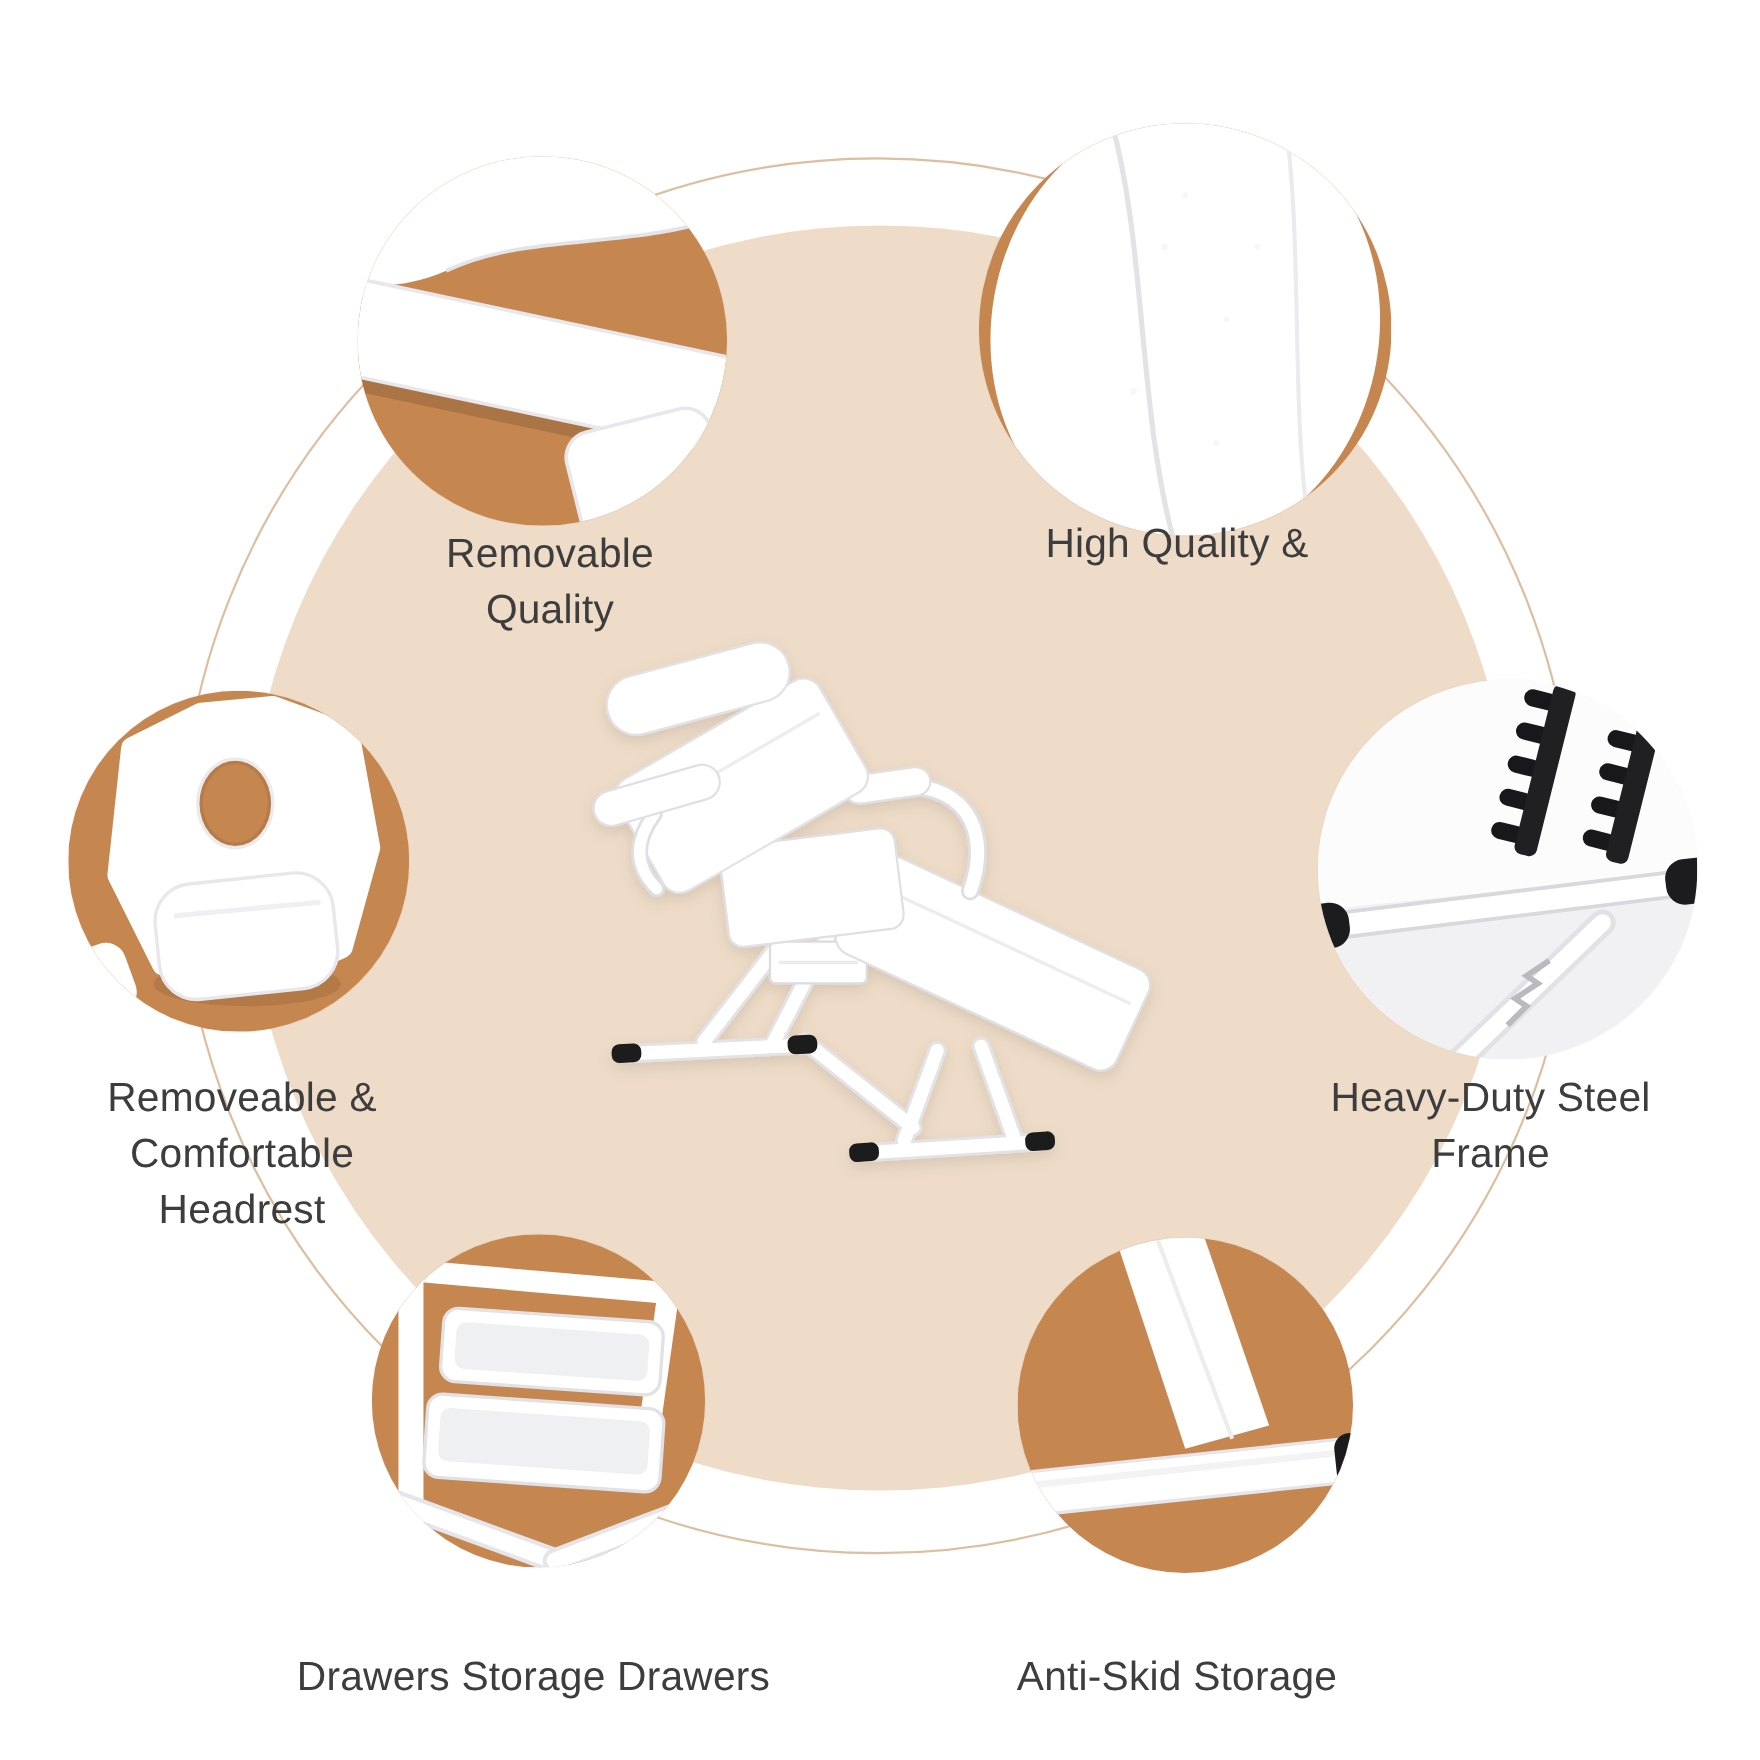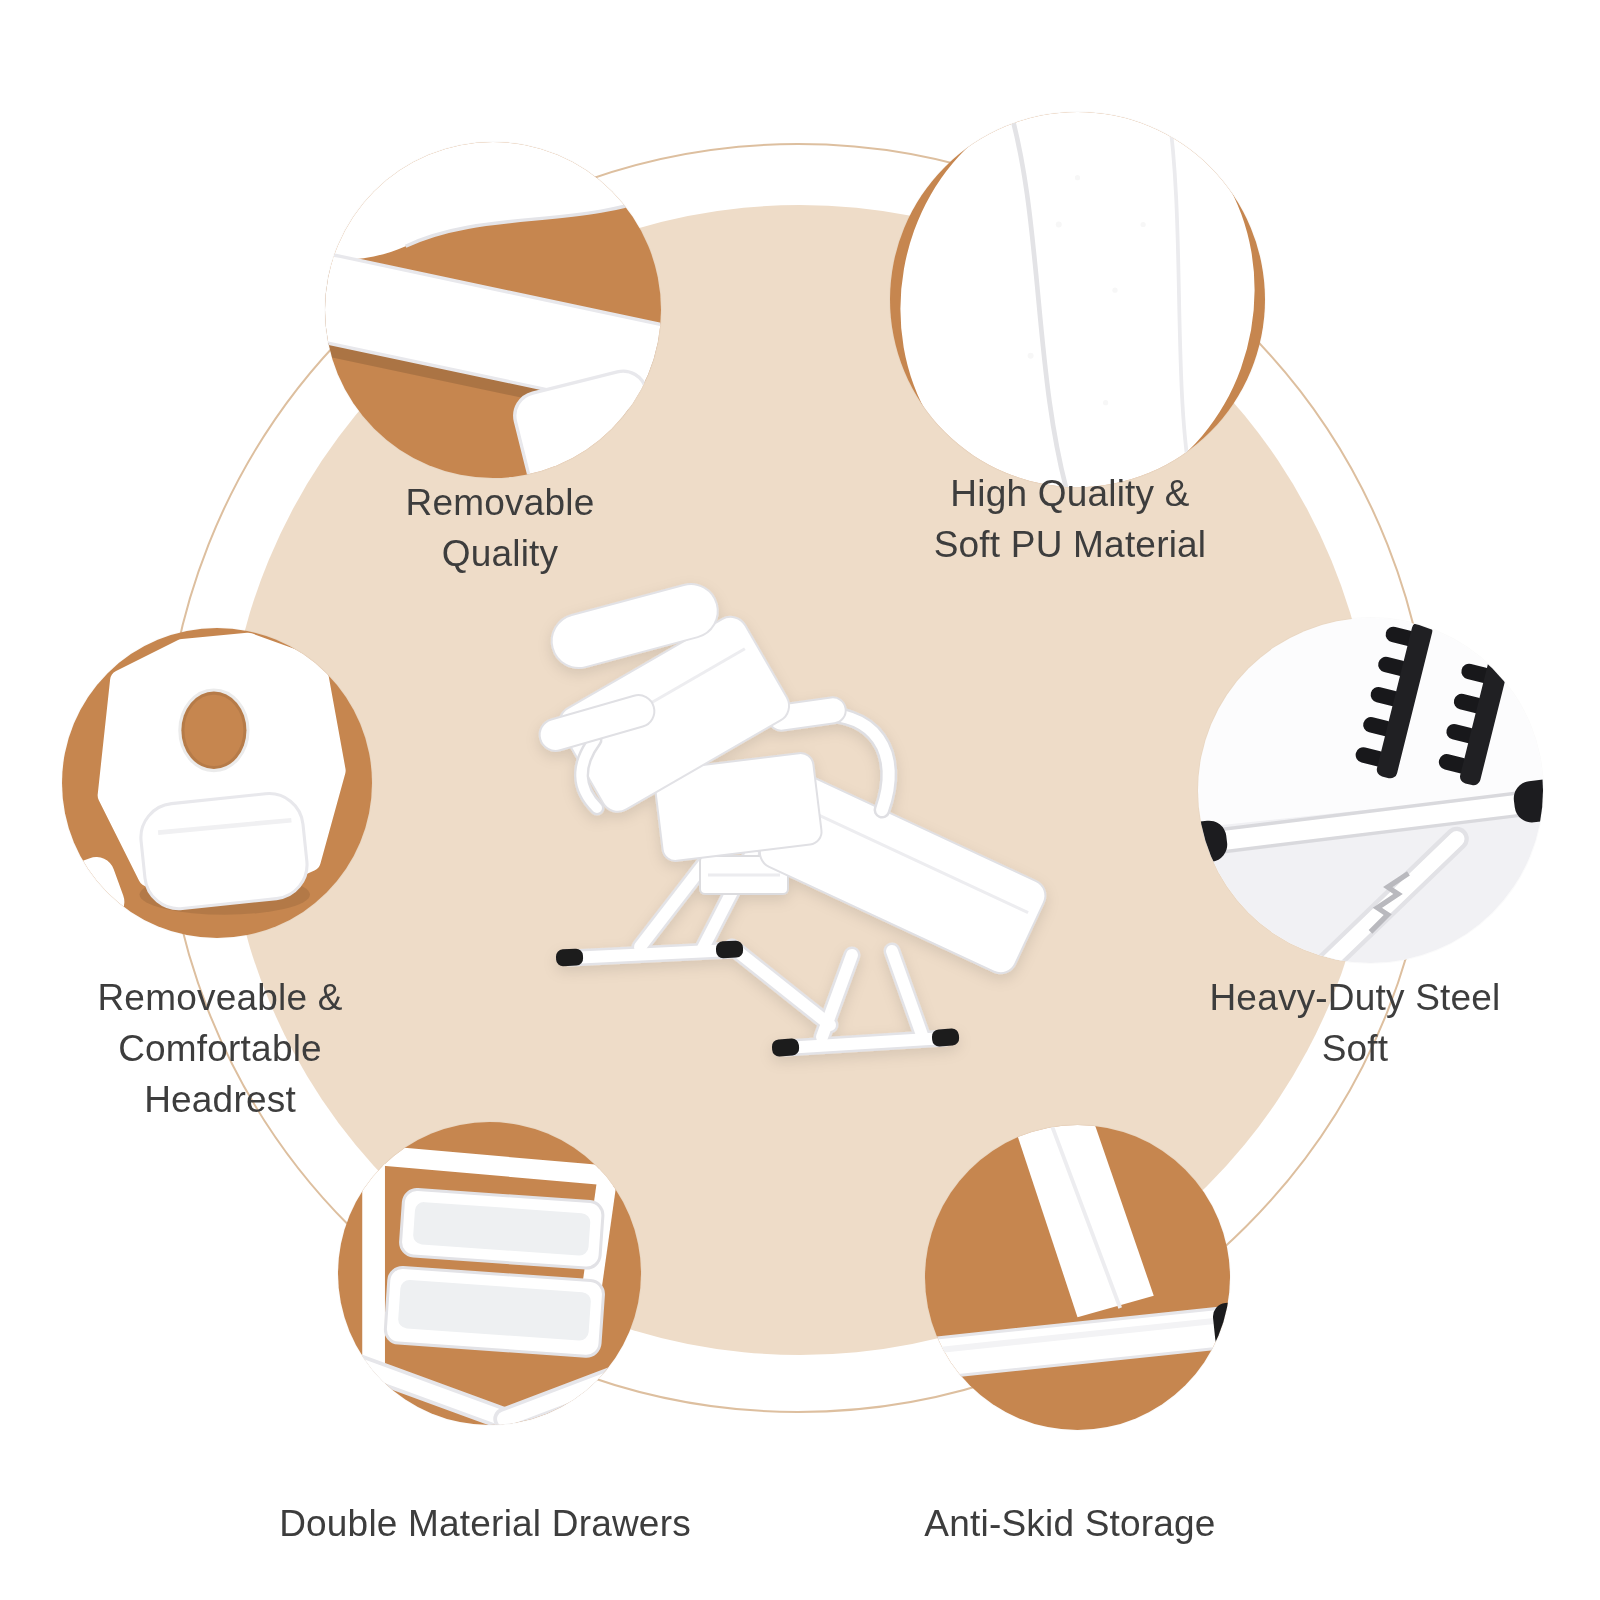--- a/index.html
+++ b/index.html
@@ -155,21 +155,20 @@
             <circle cx="120" cy="95" r="1.4"></circle>
           <circle cx="75" cy="130" r="1.6"></circle>
             <circle cx="115" cy="155" r="1.4"></circle>
           <circle cx="100" cy="35" r="1.4"></circle>
             <circle cx="135" cy="60" r="1.4"></circle>
         </g>
       </svg>
     </div>
     <figcaption class="label" style="left:880px;top:468px;width:380px;">
       <div>High Quality &amp;</div>
-      <div>Soft PU Material</div>
     </figcaption>
   </figure>
 
   <figure class="feature">
     <div class="circle" style="left:62px;top:628px;width:310px;height:310px;">
       <svg viewBox="0 0 200 200">
         <rect width="200" height="200" fill="var(--tan)"></rect>
         <path d="M38,34 L78,14 L120,10 L164,26 L176,92 L160,150 L120,168 L56,160 L30,108 Z" fill="#ffffff" stroke="#ffffff" stroke-width="14" stroke-linejoin="round"></path>
         <ellipse cx="98" cy="66" rx="21" ry="25" fill="var(--tan)"></ellipse>
         <ellipse cx="98" cy="66" rx="21" ry="25" fill="none" stroke="#00000014" stroke-width="4"></ellipse>
@@ -212,21 +211,21 @@
           <rect x="-22" y="106" width="38" height="24" rx="10" fill="#1c1c1f"></rect>
           <rect x="184" y="106" width="38" height="24" rx="10" fill="#1c1c1f"></rect>
         </g>
         <path d="M70,205 L150,128" stroke="#e2e2e6" stroke-width="14" stroke-linecap="round"></path>
         <path d="M70,205 L150,128" stroke="#ffffff" stroke-width="9" stroke-linecap="round"></path>
         <path d="M100,182 l10,-10 l-6,-4 l12,-8 l-6,-4 l12,-8" stroke="#b9b9be" stroke-width="3" fill="none"></path>
       </svg>
     </div>
     <figcaption class="label" style="left:1165px;top:972px;width:380px;">
       <div>Heavy-Duty Steel</div>
-      <div>Soft</div>
+      <div>Frame</div>
     </figcaption>
   </figure>
 
   <figure class="feature">
     <div class="circle" style="left:338px;top:1122px;width:303px;height:303px;">
       <svg viewBox="0 0 200 200">
         <rect width="200" height="200" fill="var(--tan)"></rect>
         <rect x="16" y="-10" width="15" height="220" fill="#ffffff"></rect>
         <rect x="168" y="-10" width="13" height="150" fill="#ffffff" transform="rotate(8 174 60)"></rect>
         <rect x="5" y="22" width="190" height="13" rx="6" fill="#ffffff" transform="rotate(5 100 28)"></rect>
@@ -236,21 +235,21 @@
           <rect x="34" y="100" width="142" height="50" rx="9" fill="#ffffff" stroke="#e2e2e6" stroke-width="2"></rect>
           <rect x="42" y="108" width="126" height="32" rx="6" fill="#eef0f2"></rect>
         </g>
         <path d="M-10,152 L110,196" stroke="#e6e6ea" stroke-width="15" stroke-linecap="round"></path>
         <path d="M-10,152 L110,196" stroke="#ffffff" stroke-width="10" stroke-linecap="round"></path>
         <path d="M110,196 L210,158" stroke="#e6e6ea" stroke-width="15" stroke-linecap="round"></path>
         <path d="M110,196 L210,158" stroke="#ffffff" stroke-width="10" stroke-linecap="round"></path>
       </svg>
     </div>
     <figcaption class="label" style="left:255px;top:1498px;width:460px;">
-      <div>Double Material Drawers</div>
+      <div>Drawers Storage Drawers</div>
     </figcaption>
   </figure>
 
   <figure class="feature">
     <div class="circle" style="left:925px;top:1125px;width:305px;height:305px;">
       <svg viewBox="0 0 200 200">
         <rect width="200" height="200" fill="var(--tan)"></rect>
         <path d="M55,-10 L108,-10 L150,112 L100,126 Z" fill="#ffffff"></path>
         <path d="M80,-8 L128,120" stroke="#ededf0" stroke-width="2.5"></path>
         <g transform="rotate(-6 100 142)">

